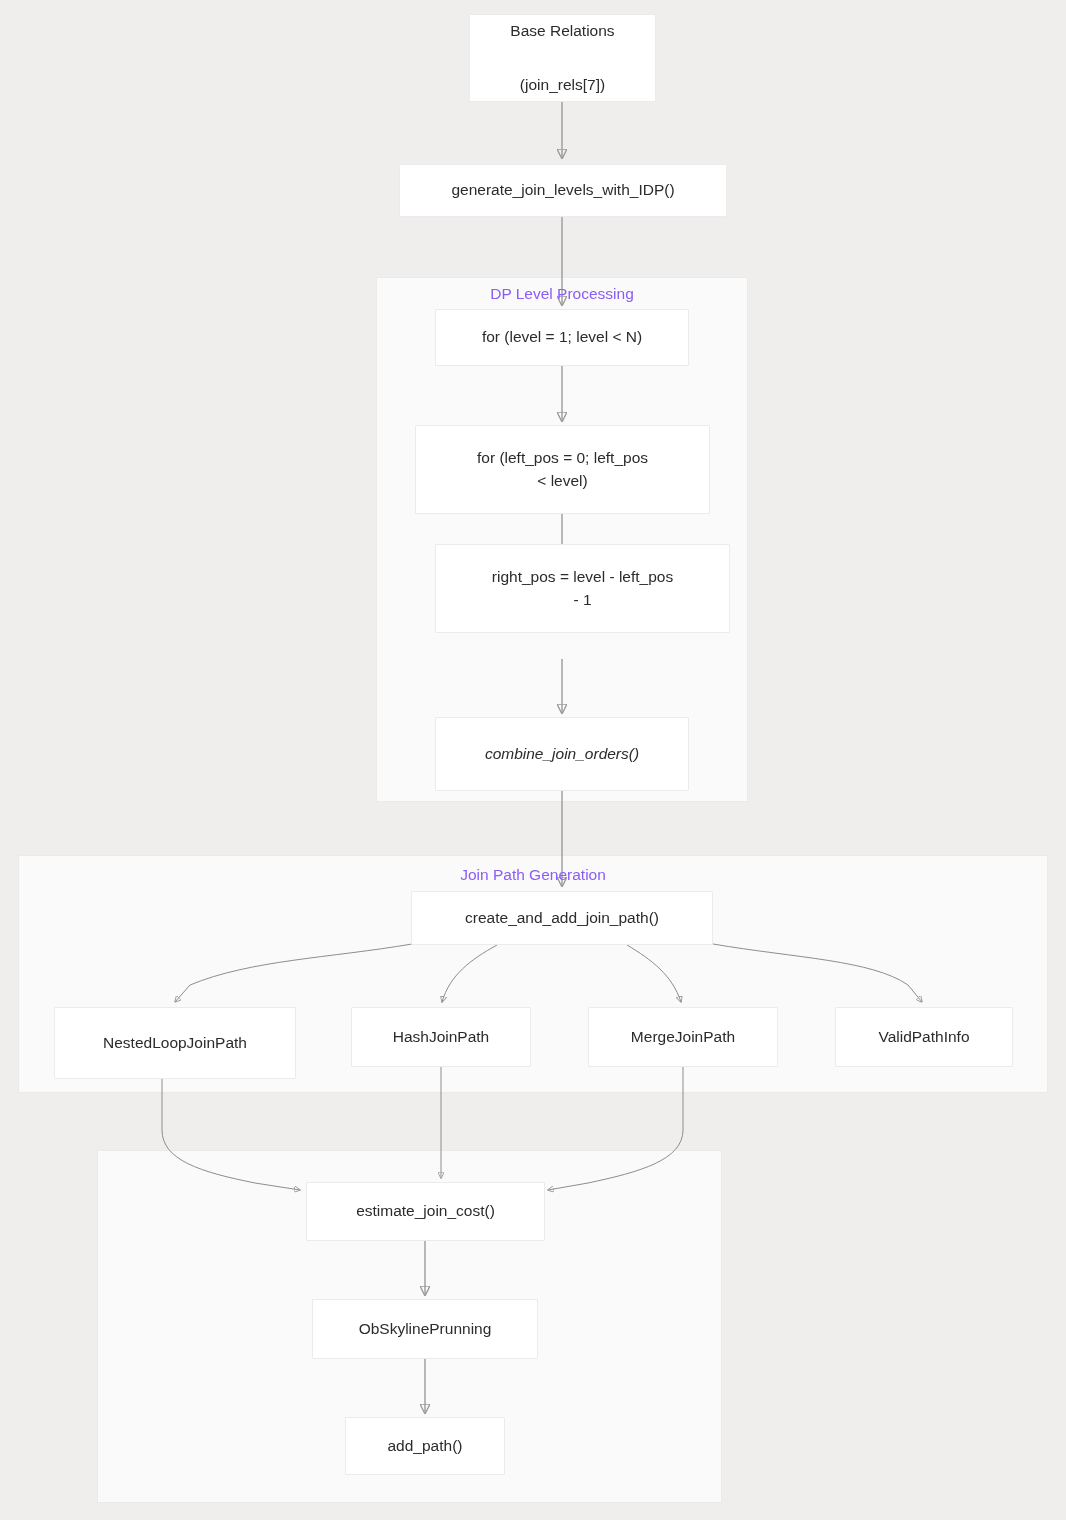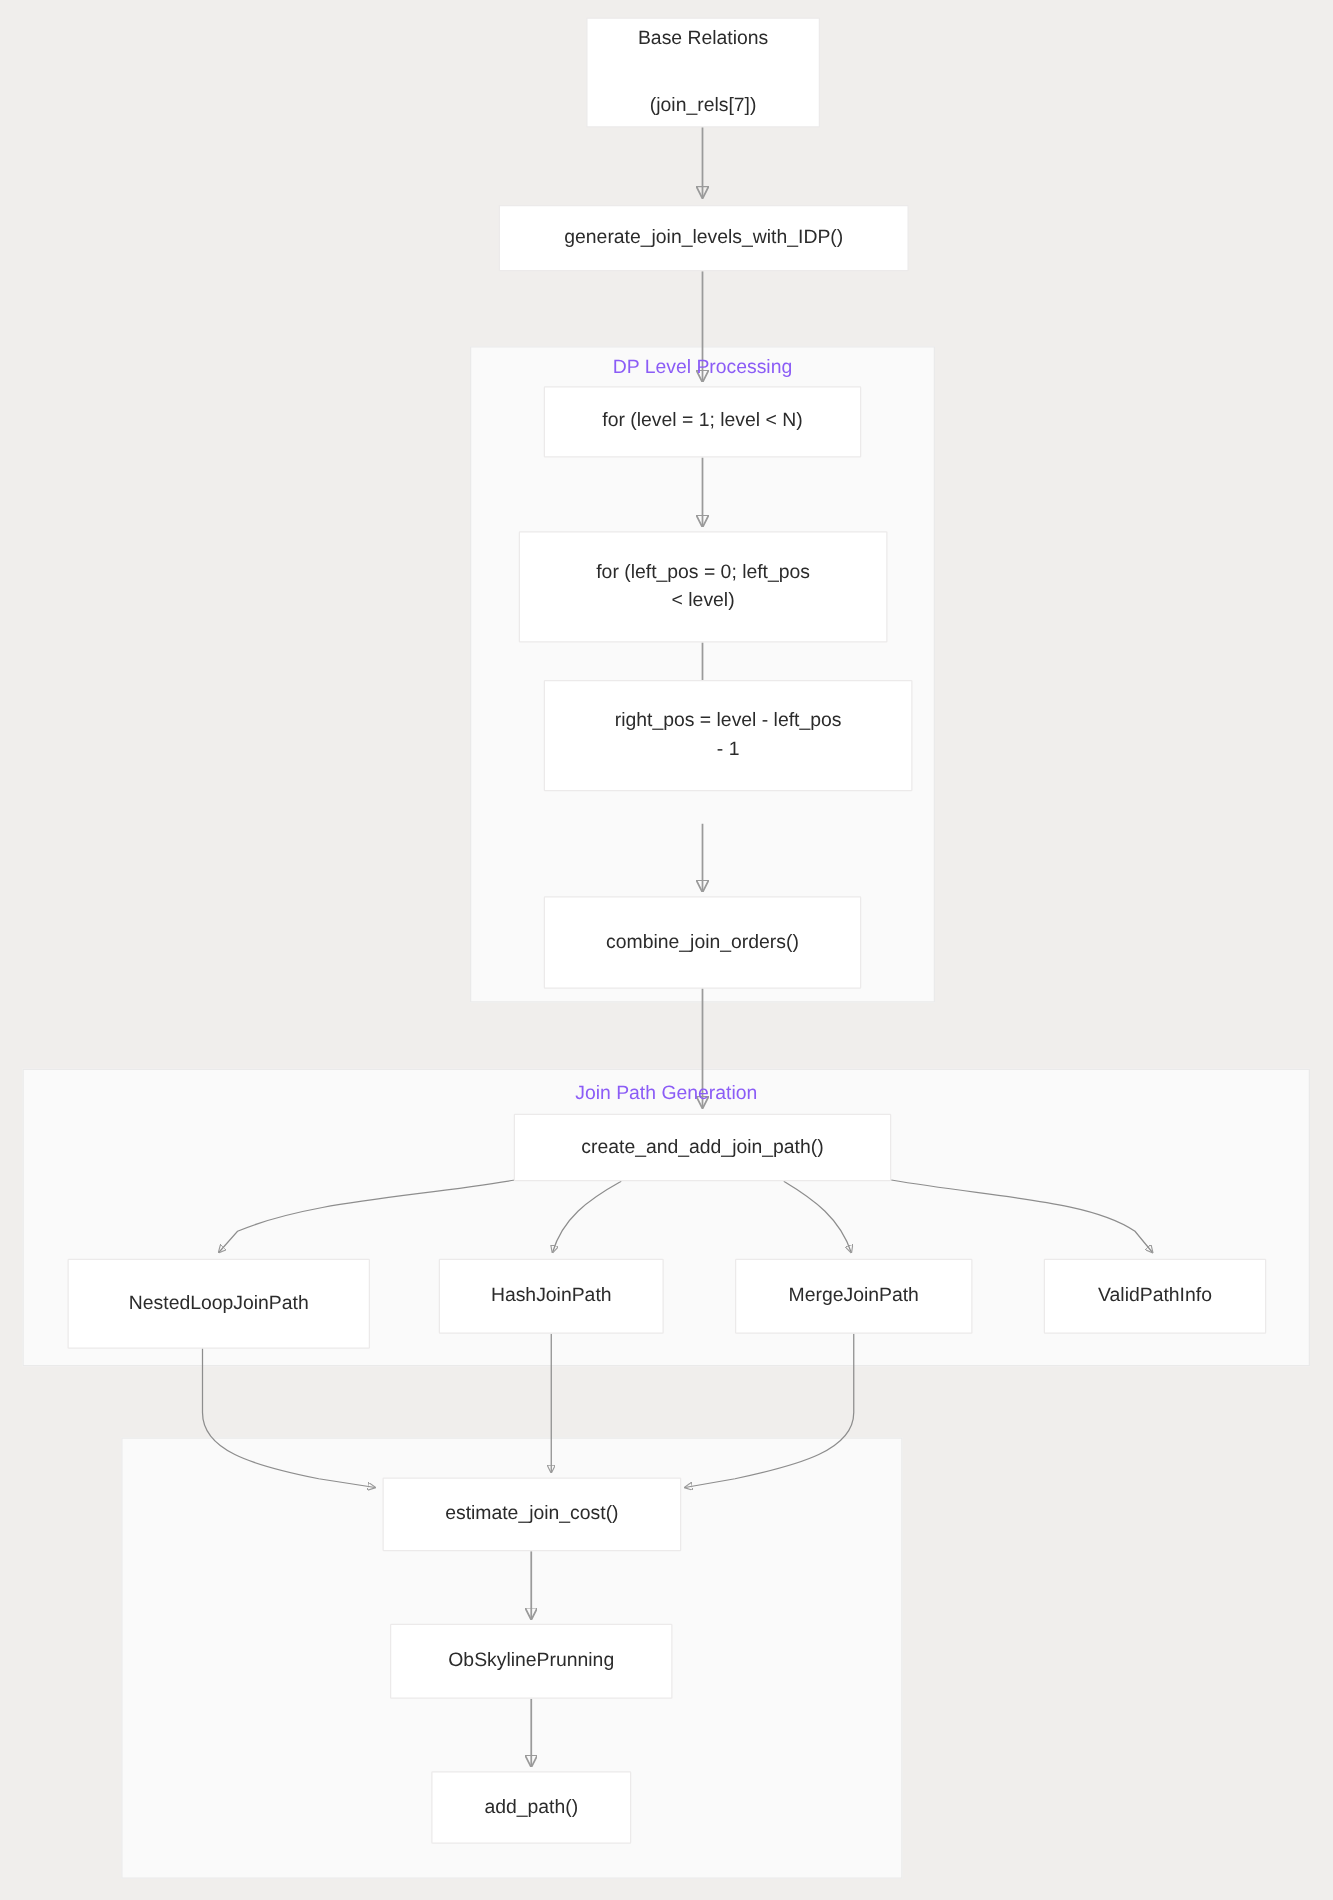--- a/index.html
+++ b/index.html
@@ -142,21 +142,21 @@
   <div class="node" style="left:415px; top:425px; width:295px; height:89px; flex-direction:column;">
     <span>for (left_pos = 0; left_pos</span>
     <span>&lt; level)</span>
   </div>
 
   <div class="node" style="left:415px; top:544px; width:295px; height:89px; flex-direction:column;margin-left:20px;">
     <span>right_pos = level - left_pos</span>
     <span>- 1</span>
   </div>
 
-  <div class="node" style="left:435px; top:717px; width:254px; height:74px;">
+  <div class="node" style="left:435px; top:717px; width:254px; height:74px;font-style:italic;">
     <span>combine_join_orders()</span>
   </div>
 
   <div class="node" style="left:411px; top:891px; width:302px; height:54px;">
     <span>create_and_add_join_path()</span>
   </div>
 
   <div class="node" style="left:54px; top:1007px; width:242px; height:72px;">
     <span>NestedLoopJoinPath</span>
   </div>

